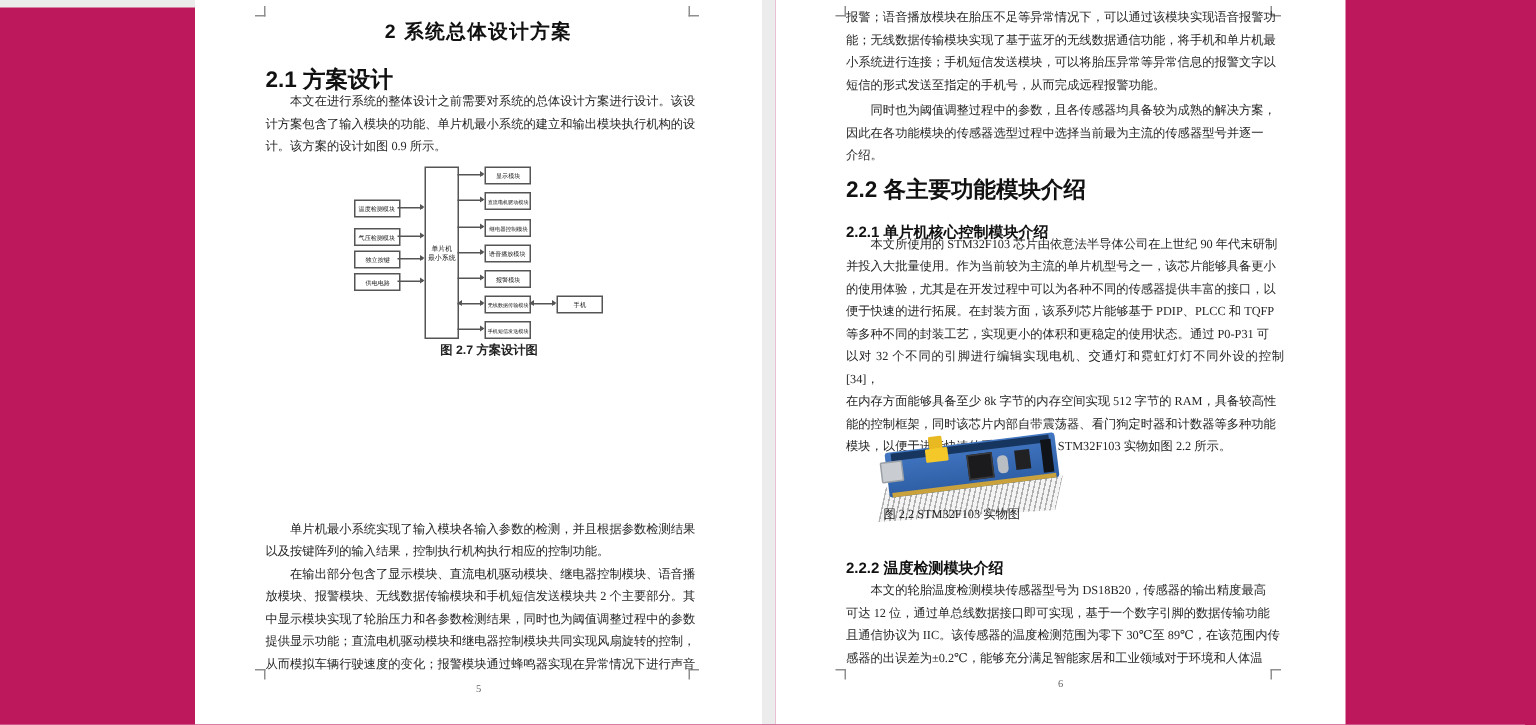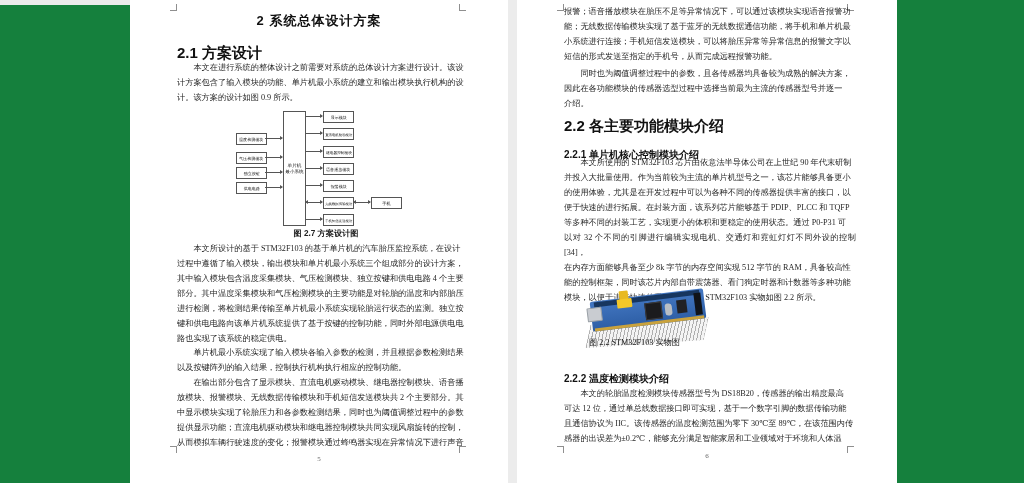--- a/index.html
+++ b/index.html
@@ -1,16 +1,16 @@
 <!DOCTYPE html>
 <html><head>
 <meta charset="utf-8">
 <style>
   html,body{margin:0;padding:0;}
-  .canvas{position:relative;width:1024px;height:483px;background:#15803d;overflow:hidden;
+  .canvas{position:relative;width:1024px;height:483px;background:#be185d;overflow:hidden;
           font-family:"Liberation Serif","DejaVu Serif",serif;color:#2b2b2b;}
   .page{position:absolute;top:0;height:483px;background:#ffffff;}
   .page-left{left:130px;width:378px;}
   .page-right{left:517px;width:380px;}
   .seam{position:absolute;left:508px;top:0;width:9px;height:483px;background:#ececec;}
   .topstrip{position:absolute;left:0;top:0;width:130px;height:5px;background:#ebebeb;}
 
   .doc-title{position:absolute;left:0;width:100%;text-align:center;top:12px;
              font-family:"Liberation Sans","DejaVu Sans",sans-serif;font-weight:bold;
              font-size:13px;color:#111;letter-spacing:1px;}
@@ -147,27 +147,20 @@
       <div class="dbox" style="left:241px;top:197px;width:29px;height:10px;font-size:4.6px;">
           <span>手机</span>
         </div>
       <div class="hline" style="left:223px;top:202px;width:17px;"></div>
       <div class="arr arr-r" style="left:238px;top:200px;"></div>
       <div class="arr arr-l" style="left:223px;top:200px;"></div>
     </div>
 
     <div class="cap cap-bold" style="left:110px;top:228px;width:172px;text-align:center;">图 2.7 方案设计图</div>
 
-    <div class="para" style="top:241px;">　　本文所设计的基于 STM32F103 的基于单片机的汽车胎压监控系统，在设计
-过程中遵循了输入模块，输出模块和单片机最小系统三个组成部分的设计方案，
-其中输入模块包含温度采集模块、气压检测模块、独立按键和供电电路 4 个主要
-部分。其中温度采集模块和气压检测模块的主要功能是对轮胎的温度和内部胎压
-进行检测，将检测结果传输至单片机最小系统实现轮胎运行状态的监测。独立按
-键和供电电路向该单片机系统提供了基于按键的控制功能，同时外部电源供电电
-路也实现了该系统的稳定供电。</div>
     <div class="para" style="top:345px;">　　单片机最小系统实现了输入模块各输入参数的检测，并且根据参数检测结果
 以及按键阵列的输入结果，控制执行机构执行相应的控制功能。</div>
     <div class="para" style="top:375px;">　　在输出部分包含了显示模块、直流电机驱动模块、继电器控制模块、语音播
 放模块、报警模块、无线数据传输模块和手机短信发送模块共 2 个主要部分。其
 中显示模块实现了轮胎压力和各参数检测结果，同时也为阈值调整过程中的参数
 提供显示功能；直流电机驱动模块和继电器控制模块共同实现风扇旋转的控制，
 从而模拟车辆行驶速度的变化；报警模块通过蜂鸣器实现在异常情况下进行声音</div>
 
     <div class="pageno" style="top:455px;">5</div>
   </div>

